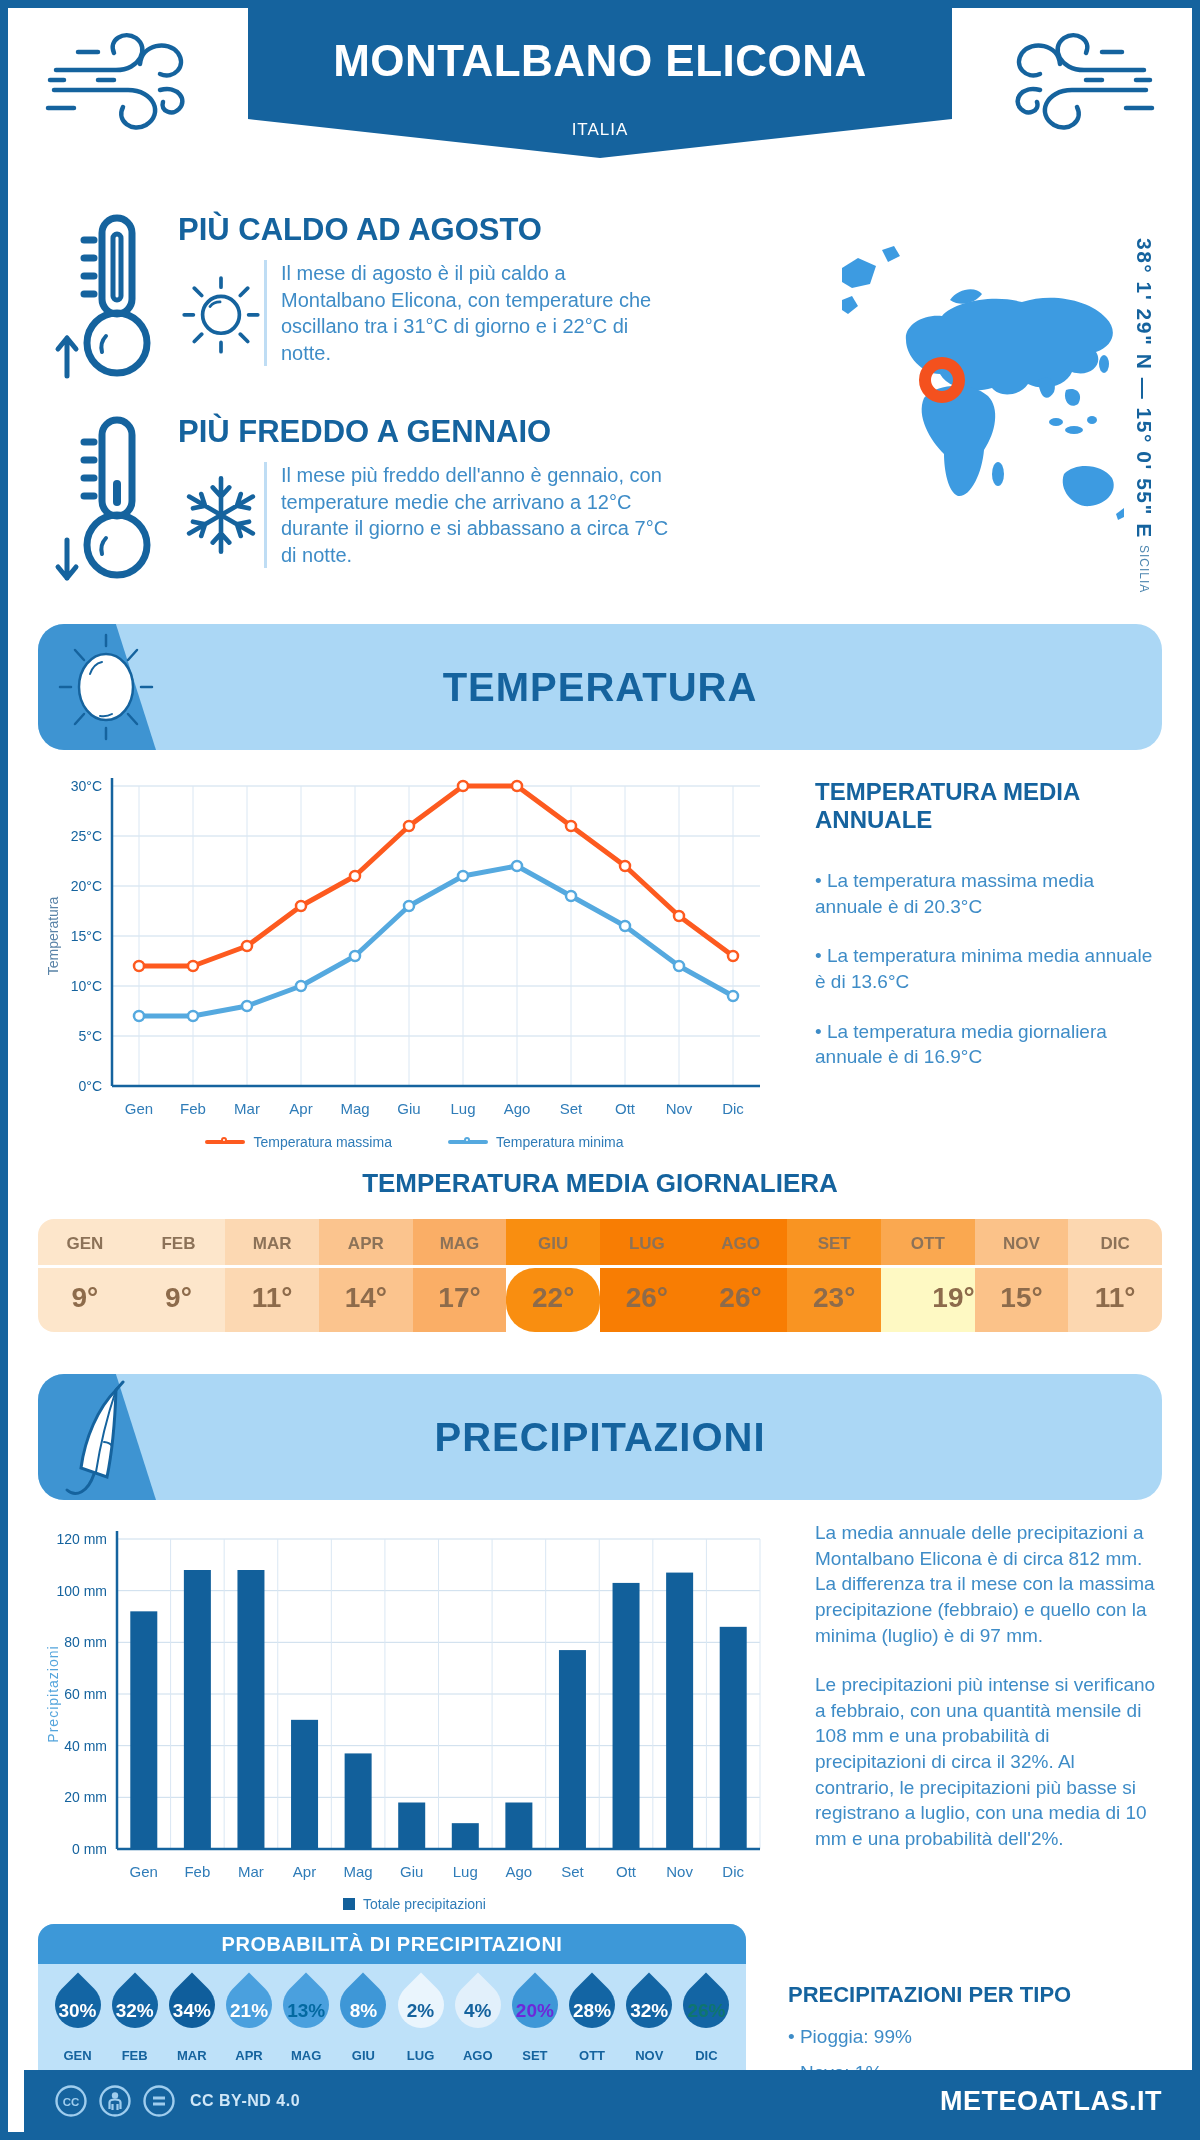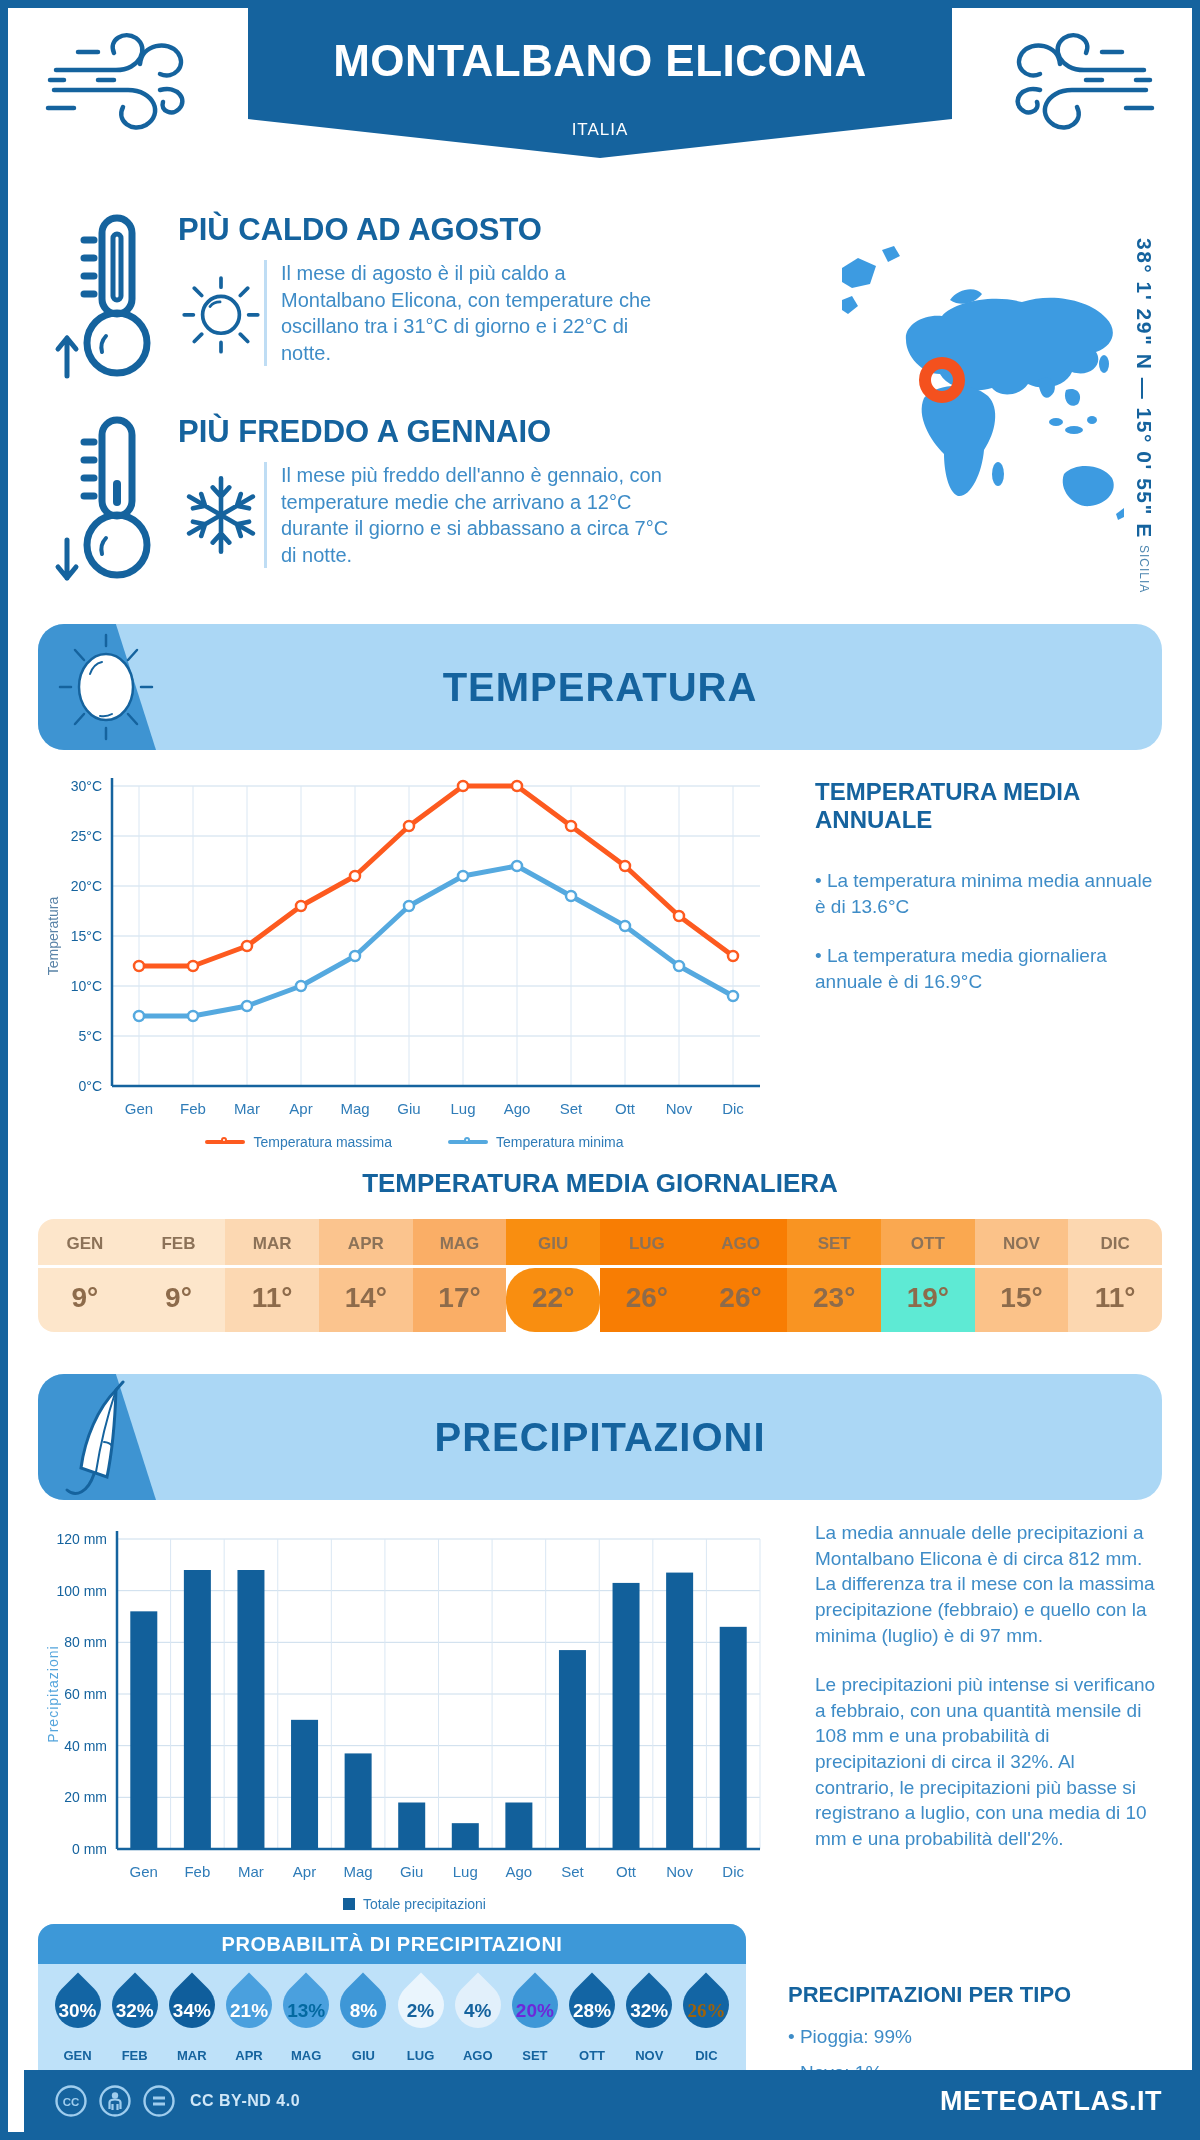--- a/index.html
+++ b/index.html
@@ -286,20 +286,21 @@
         <span class="lg-line" style="background-color: rgb(85, 169, 223);">
             <span class="lg-dot" style="border-color: rgb(85, 169, 223);"></span>
           </span>
         <span>Temperatura minima</span>
       </div>
     </div>
   </div>
   <div class="side-panel">
     <div class="side-title">TEMPERATURA MEDIA ANNUALE</div>
     <div>
+        <p class="bullet">• La temperatura massima media annuale è di 20.3°C</p>
         <p class="bullet">• La temperatura minima media annuale è di 13.6°C</p>
         <p class="bullet">• La temperatura media giornaliera annuale è di 16.9°C</p>
       </div>
   </div>
 </div>
 
 <div class="daily-title">TEMPERATURA MEDIA GIORNALIERA</div>
 <div class="daily-table" id="daily-table">
     <div class="dt-head" style="background: rgb(253, 230, 203);">GEN</div>
     <div class="dt-head" style="background: rgb(253, 230, 203);">FEB</div>
@@ -315,21 +316,21 @@
     <div class="dt-head" style="background: rgb(252, 215, 176);">DIC</div>
     <div class="dt-val" style="background: rgb(253, 230, 203);">9°</div>
     <div class="dt-val" style="background: rgb(253, 230, 203);">9°</div>
     <div class="dt-val" style="background: rgb(252, 216, 178);">11°</div>
     <div class="dt-val" style="background: rgb(251, 196, 142);">14°</div>
     <div class="dt-val" style="background: rgb(250, 174, 102);">17°</div>
     <div class="dt-val" style="background: rgb(249, 142, 16); border-radius: 29px;">22°</div>
     <div class="dt-val" style="background: rgb(248, 125, 3);">26°</div>
     <div class="dt-val" style="background: rgb(248, 125, 3);">26°</div>
     <div class="dt-val" style="background: rgb(249, 148, 34);">23°</div>
-    <div class="dt-val" style="background: #5eead4;">19°</div>
+    <div class="dt-val" style="background: #fef9c3; text-align: right;">19°</div>
     <div class="dt-val" style="background: rgb(251, 194, 137);">15°</div>
     <div class="dt-val" style="background: rgb(252, 215, 176);">11°</div>
   </div>
 
 <div class="banner" style="margin-top:42px;">
   <div class="banner-accent"></div>
   <svg class="banner-icon" width="104" height="118" viewBox="0 0 104 118" fill="none" stroke="#15639E" stroke-width="3" stroke-linecap="round">
     <path d="M62 10 C44 28 31 58 27 88 L53 97 C59 68 61 40 62 10 Z" fill="#FFFFFF"></path>
     <path d="M62 10 C52 40 46 66 42 92" stroke-width="2"></path>
     <path d="M62 10 L69 2"></path>
@@ -487,21 +488,21 @@
         <div class="drop-cell">
           <div class="drop-visual">
             <div class="drop-shape" style="background: rgb(19, 101, 164);"></div>
             <div class="drop-pct" style="color: rgb(255, 255, 255);">32%</div>
           </div>
           <div class="drop-month">NOV</div>
         </div>
         <div class="drop-cell">
           <div class="drop-visual">
             <div class="drop-shape" style="background: rgb(19, 101, 164);"></div>
-            <div class="drop-pct" style="color: #a16207; font-family: Liberation Serif, serif;">26%</div>
+            <div class="drop-pct" style="color: #0f766e;">26%</div>
           </div>
           <div class="drop-month">DIC</div>
         </div>
       </div>
   </div>
   <div class="per-type">
     <div class="per-type-title">PRECIPITAZIONI PER TIPO</div>
     <div>
         <p class="bullet">• Pioggia: 99%</p>
         <p class="bullet">• Neve: 1%</p>

